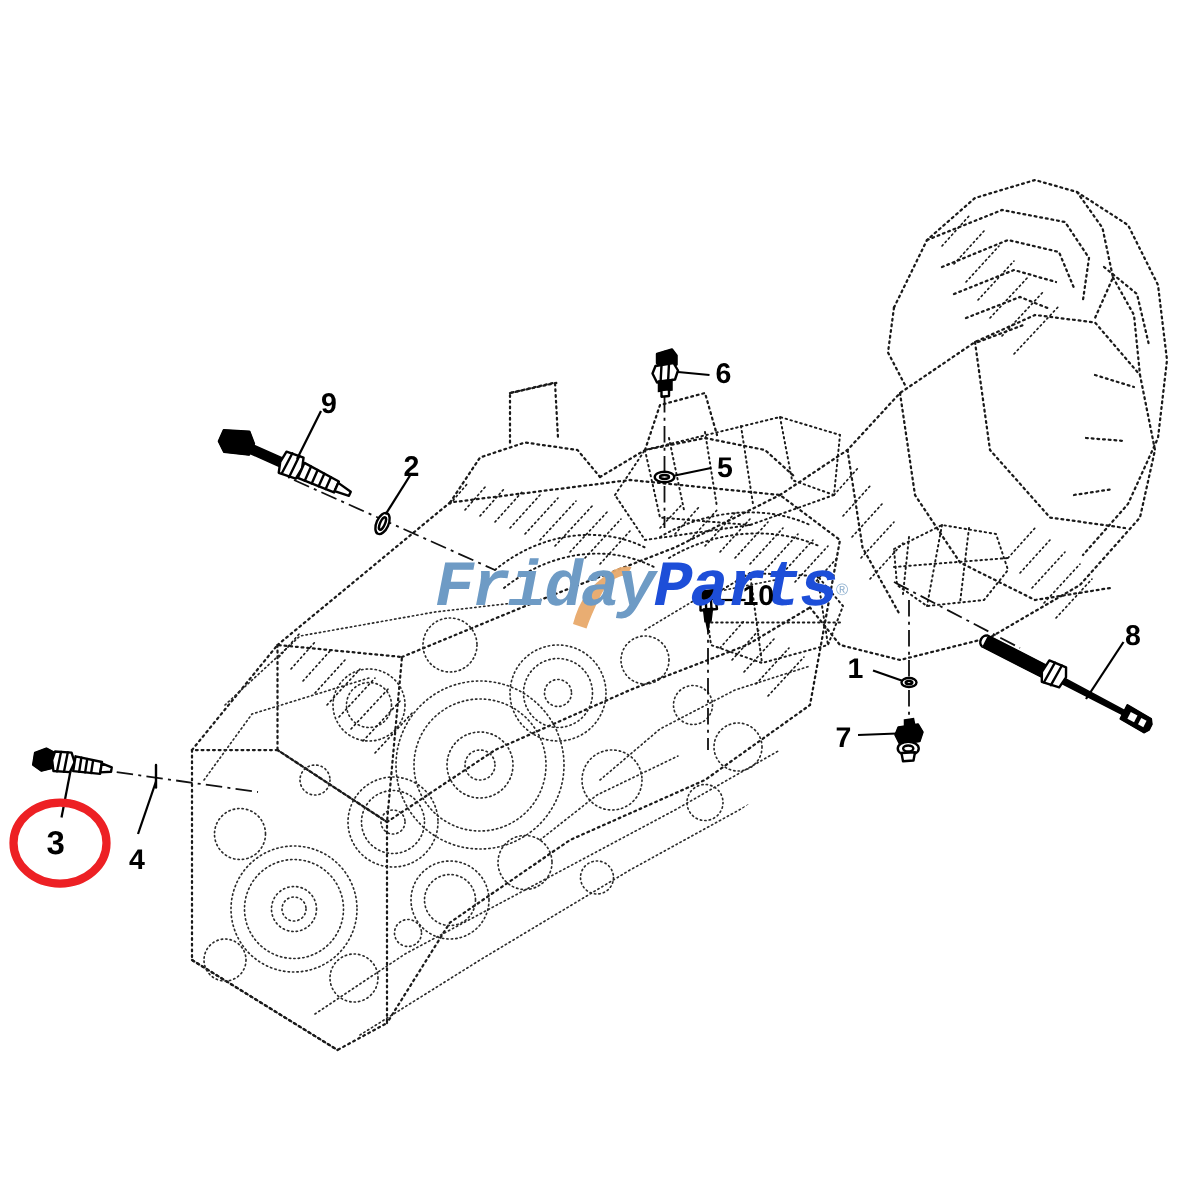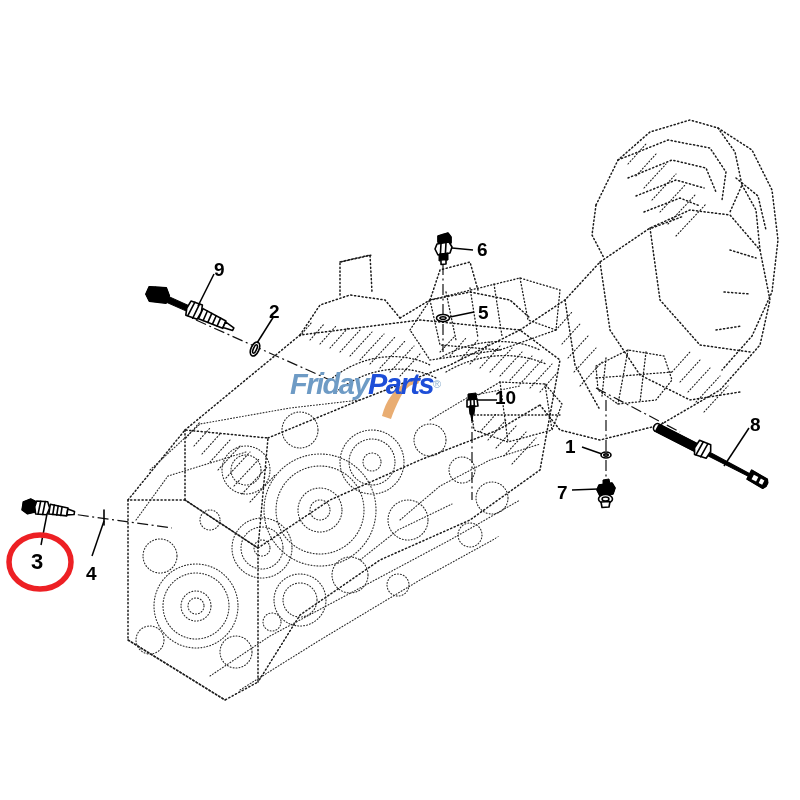--- a/index.html
+++ b/index.html
@@ -34,24 +34,24 @@
     line-height: 1;
     white-space: nowrap;
     user-select: none;
   }
   .wm {
     position: absolute;
     user-select: none;
     pointer-events: none;
   }
   .wm-text {
-    font-family: Liberation Sans, sans-serif;
+    font-family: Liberation Mono, monospace;
     font-weight: bold;
     font-style: italic;
-    font-size: 29px;
+    font-size: 43px;
     letter-spacing: -1.5px;
     line-height: 1;
     white-space: nowrap;
   }
   .wm-tm {
     font-family: "Liberation Sans", sans-serif;
     font-size: 11px;
     font-style: normal;
     vertical-align: super;
   }

